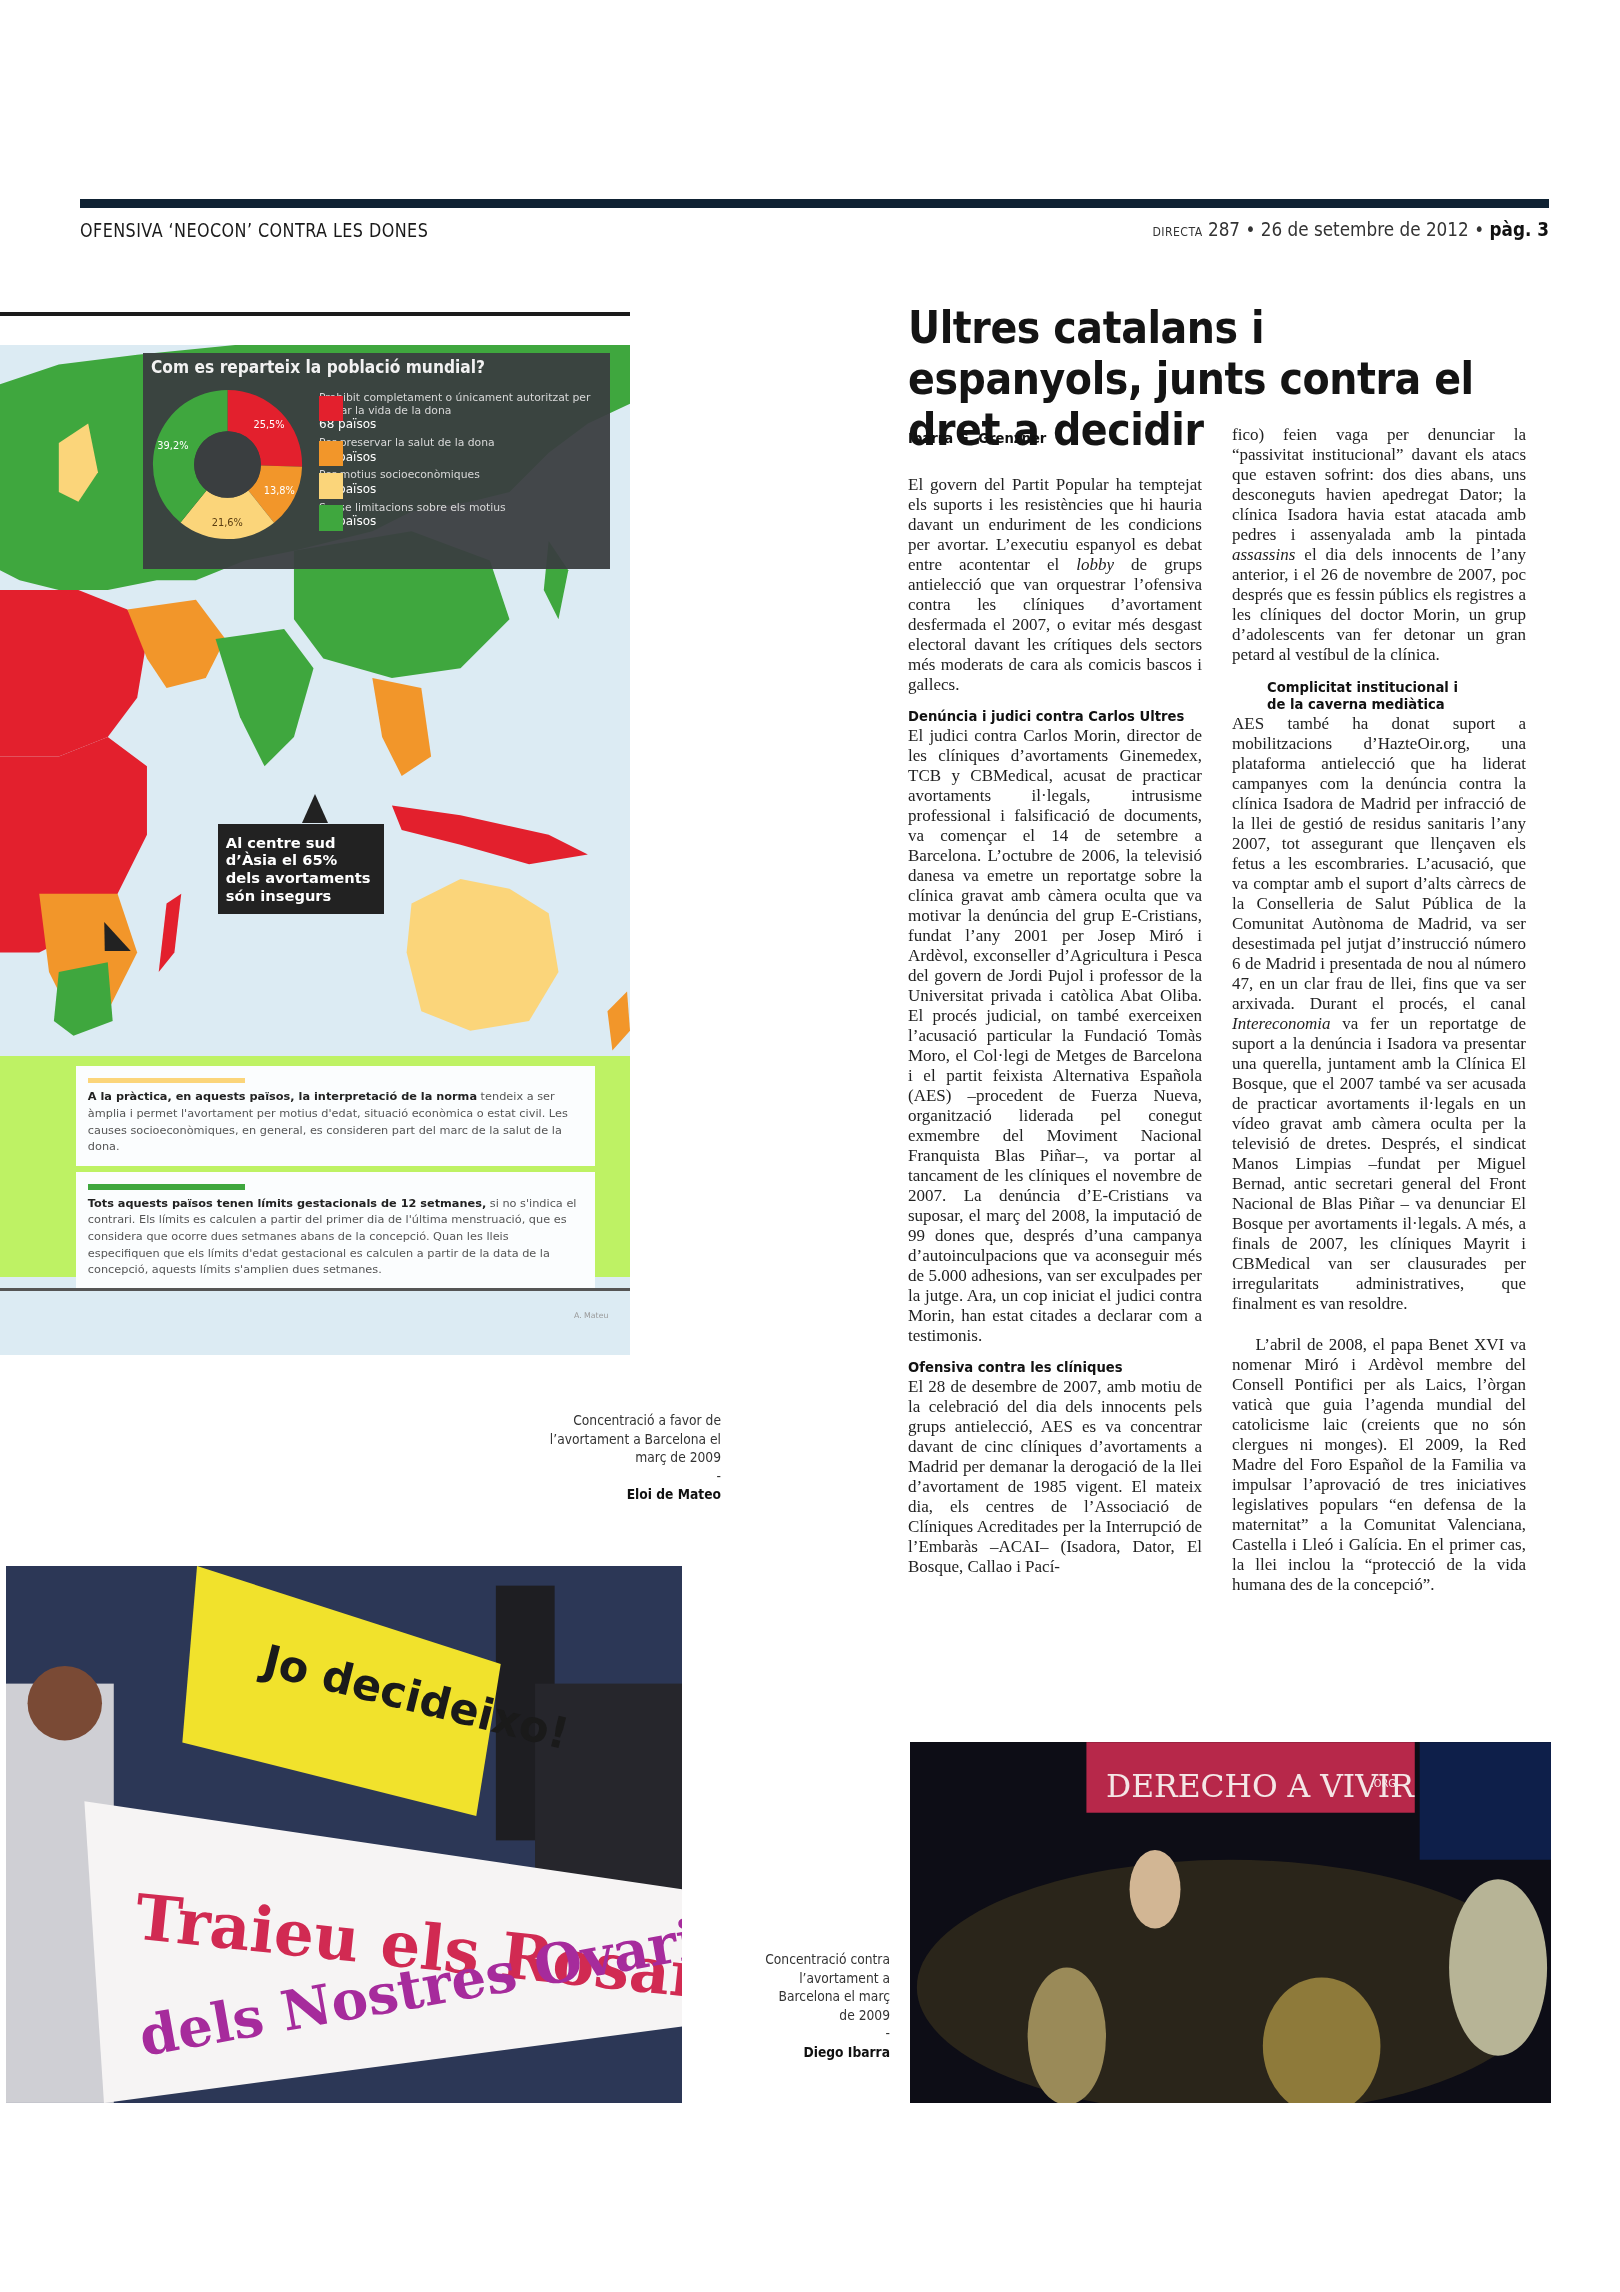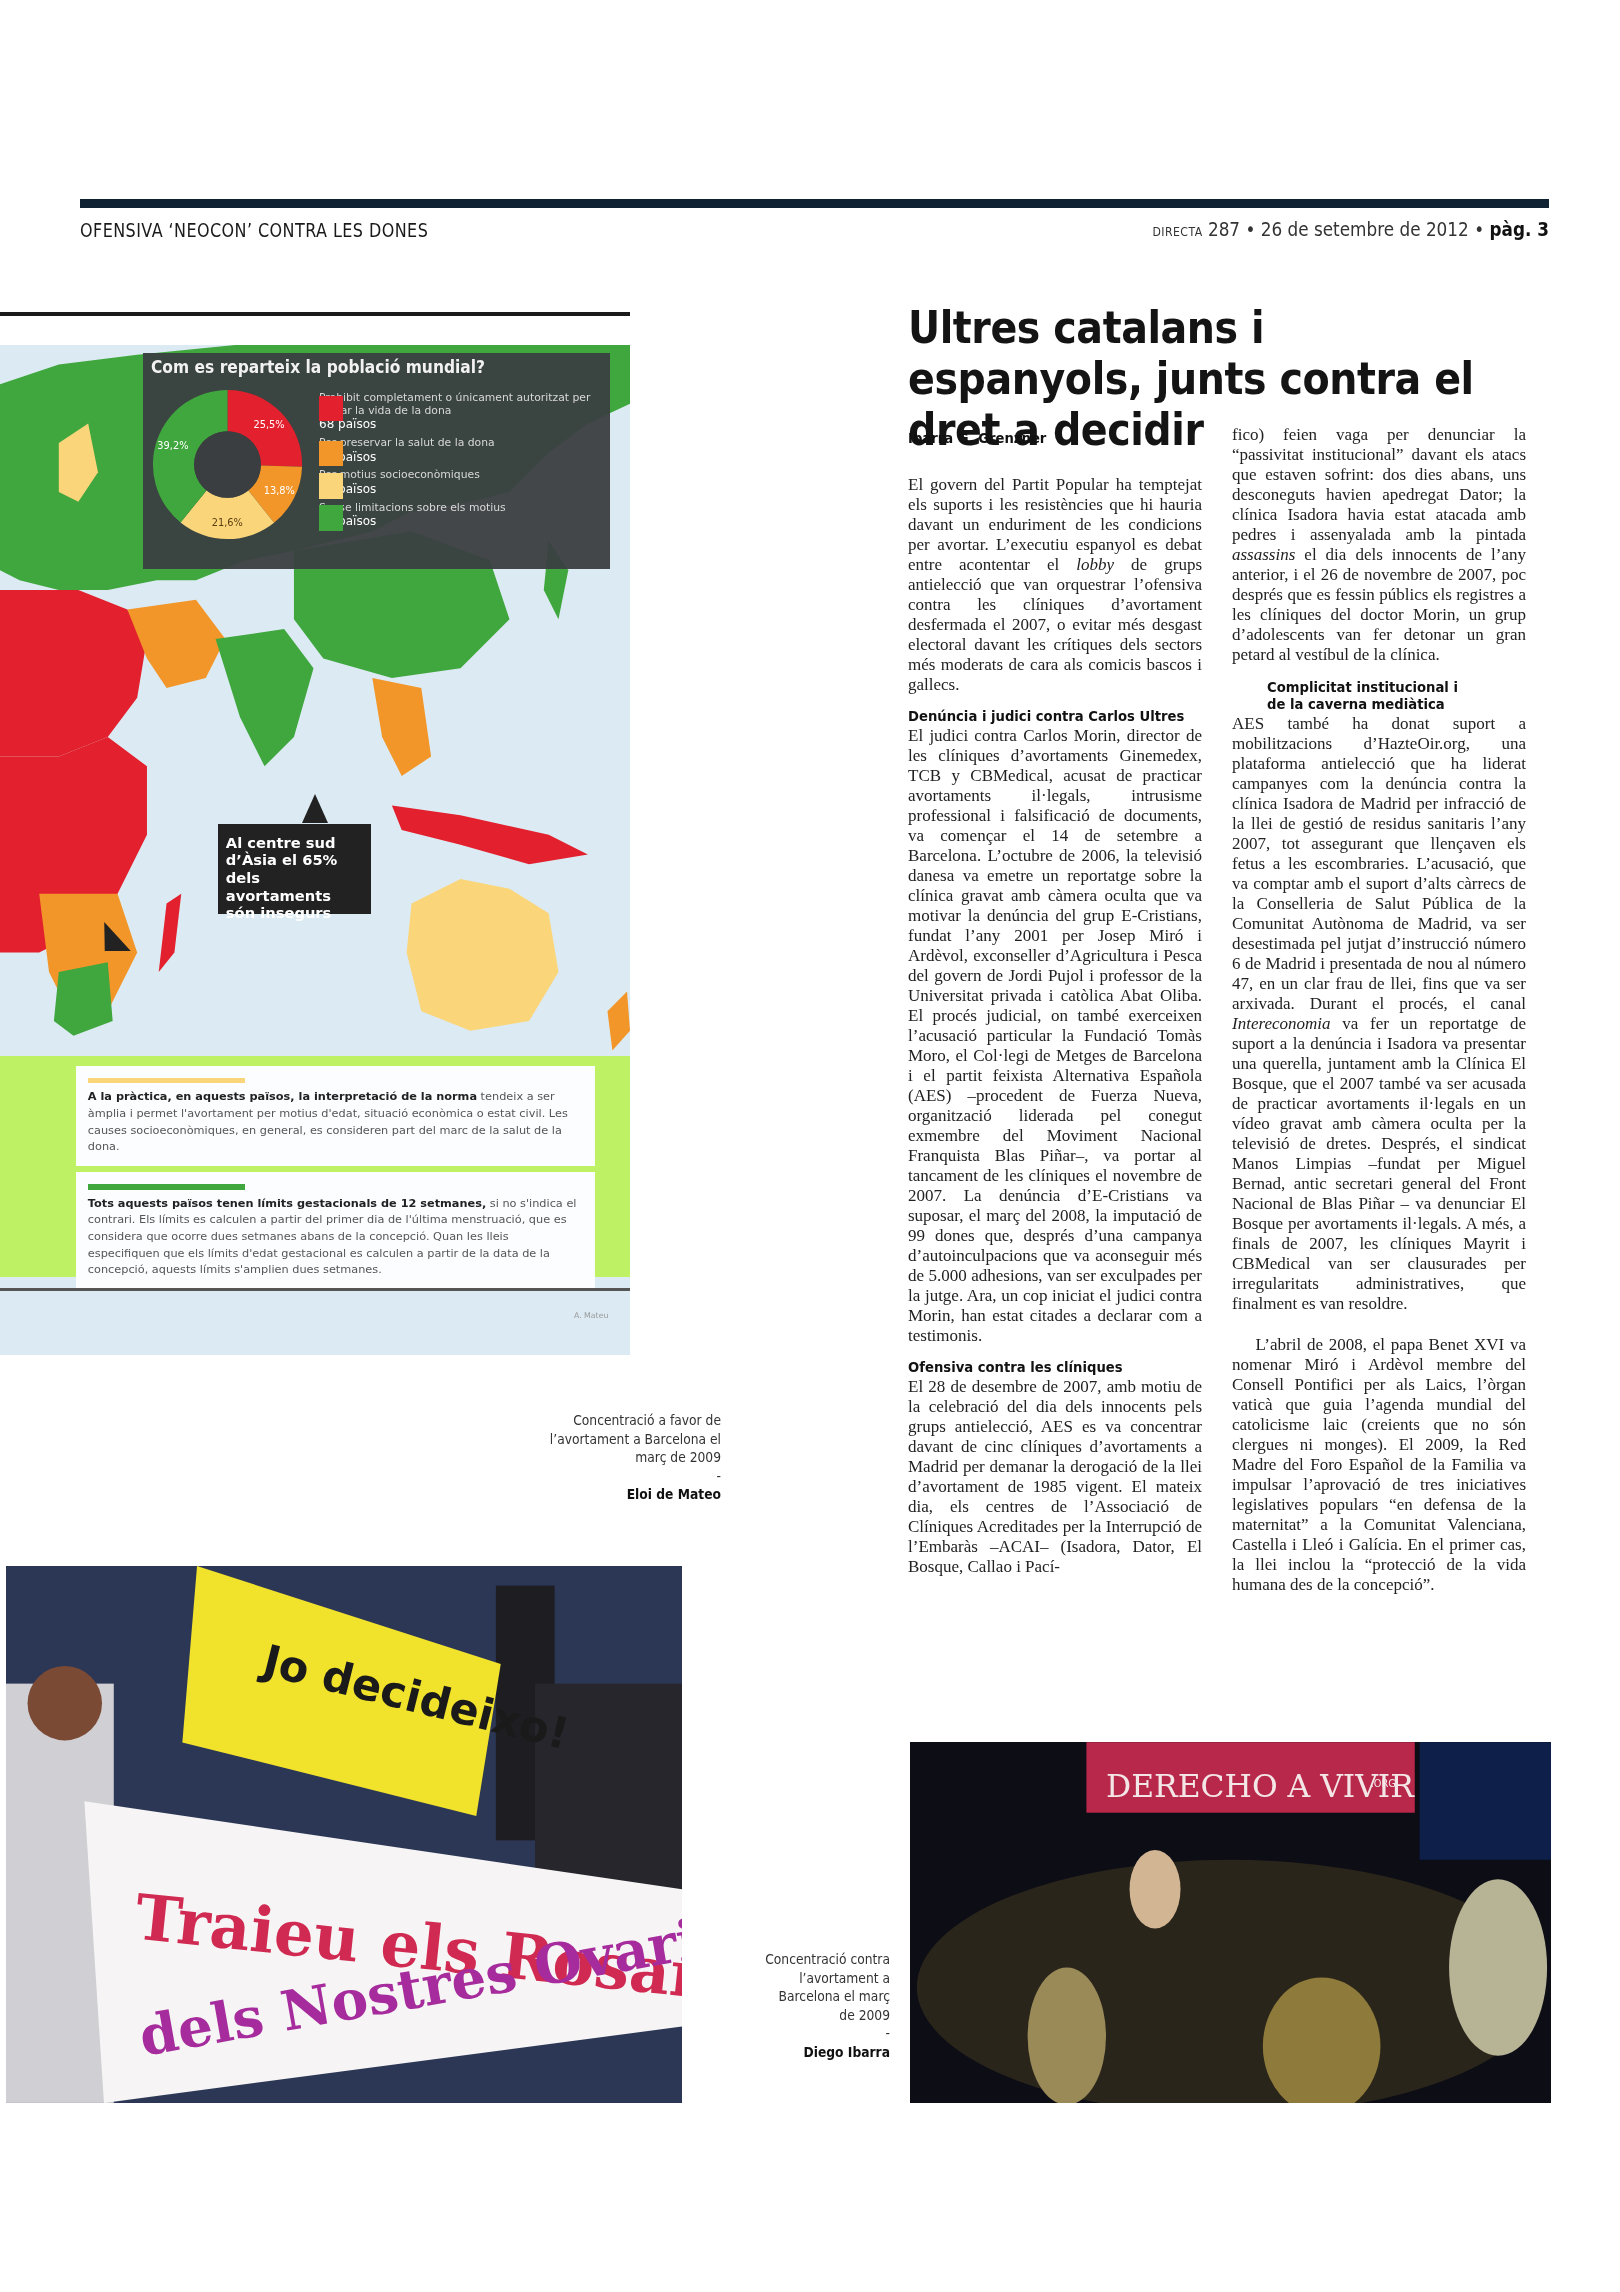--- a/index.html
+++ b/index.html
@@ -19,21 +19,21 @@
   .pie-box { position: absolute; left: 143px; top: 37px; width: 467px; height: 216px; background: rgba(58,62,64,0.95); }
   .pie-title { position: absolute; left: 7.8px; top: 3.9px; font-family: "DejaVu Sans", sans-serif; font-weight: bold; font-size: 17.6px; color: #f2f2f2; transform: scaleX(0.88); transform-origin: left; white-space: nowrap; }
   .pie-svg { position: absolute; left: 5.9px; top: 33px; width: 157px; height: 157px; }
   .legend { position: absolute; left: 176px; top: 39px; width: 284px; }
   .legend-item { position: relative; margin-bottom: 3.9px; }
   .legend-swatch { position: absolute; left: 0; top: 3.9px; width: 23.5px; height: 25.5px; }
   .legend-desc { font-family: "DejaVu Sans", sans-serif; font-size: 10.8px; color: #d8d8d8; line-height: 12.7px; display: block; }
   .legend-count { font-family: "DejaVu Sans", sans-serif; font-size: 12px; font-weight: normal; color: #fff; line-height: 15.7px; display: block; }
 
   .callout { position: absolute; background: #222; color: #fff; font-family: "DejaVu Sans", sans-serif; font-weight: bold; }
-  .callout-asia { left: 218px; top: 508px; width: 153px; height: 90px; padding: 9.8px 7.8px; font-size: 14.7px; line-height: 17.6px; transform-origin: left; }
+  .callout-asia { left: 218px; top: 508px; width: 166px; height: 90px; padding: 9.8px 7.8px; font-size: 14.7px; line-height: 17.6px; transform-origin: left; }
   .callout-sa { left: 76px; top: 633px; width: 518px; height: 82px; padding: 11.8px 11.8px; font-size: 15px; line-height: 19.6px; }
   .callout-tail { position: absolute; width: 0; height: 0; border-left: 13.7px solid transparent; border-right: 13.7px solid transparent; border-bottom: 29px solid #222; }
 
   .note-panel { position: absolute; left: 0; top: 740px; width: 630px; height: 221px; background: #bef264; }
   .note-box { position: absolute; left: 76px; width: 519px; background: #fbfdfe; padding: 11.8px 11.8px 9.8px 11.8px; }
   .note-bar { width: 157px; height: 5.9px; margin-bottom: 5.9px; }
   .note-text { font-family: "DejaVu Sans", sans-serif; font-size: 11.3px; color: #555; line-height: 16.7px; }
   .note-text b { color: #222; }
   .credit-small { position: absolute; right: 21.6px; top: 995px; font-family: "DejaVu Sans", sans-serif; font-size: 7.8px; color: #999; }
   .infographic-bottom { position: absolute; left: 0; top: 1288px; width: 630px; height: 2.9px; background: #555; }

